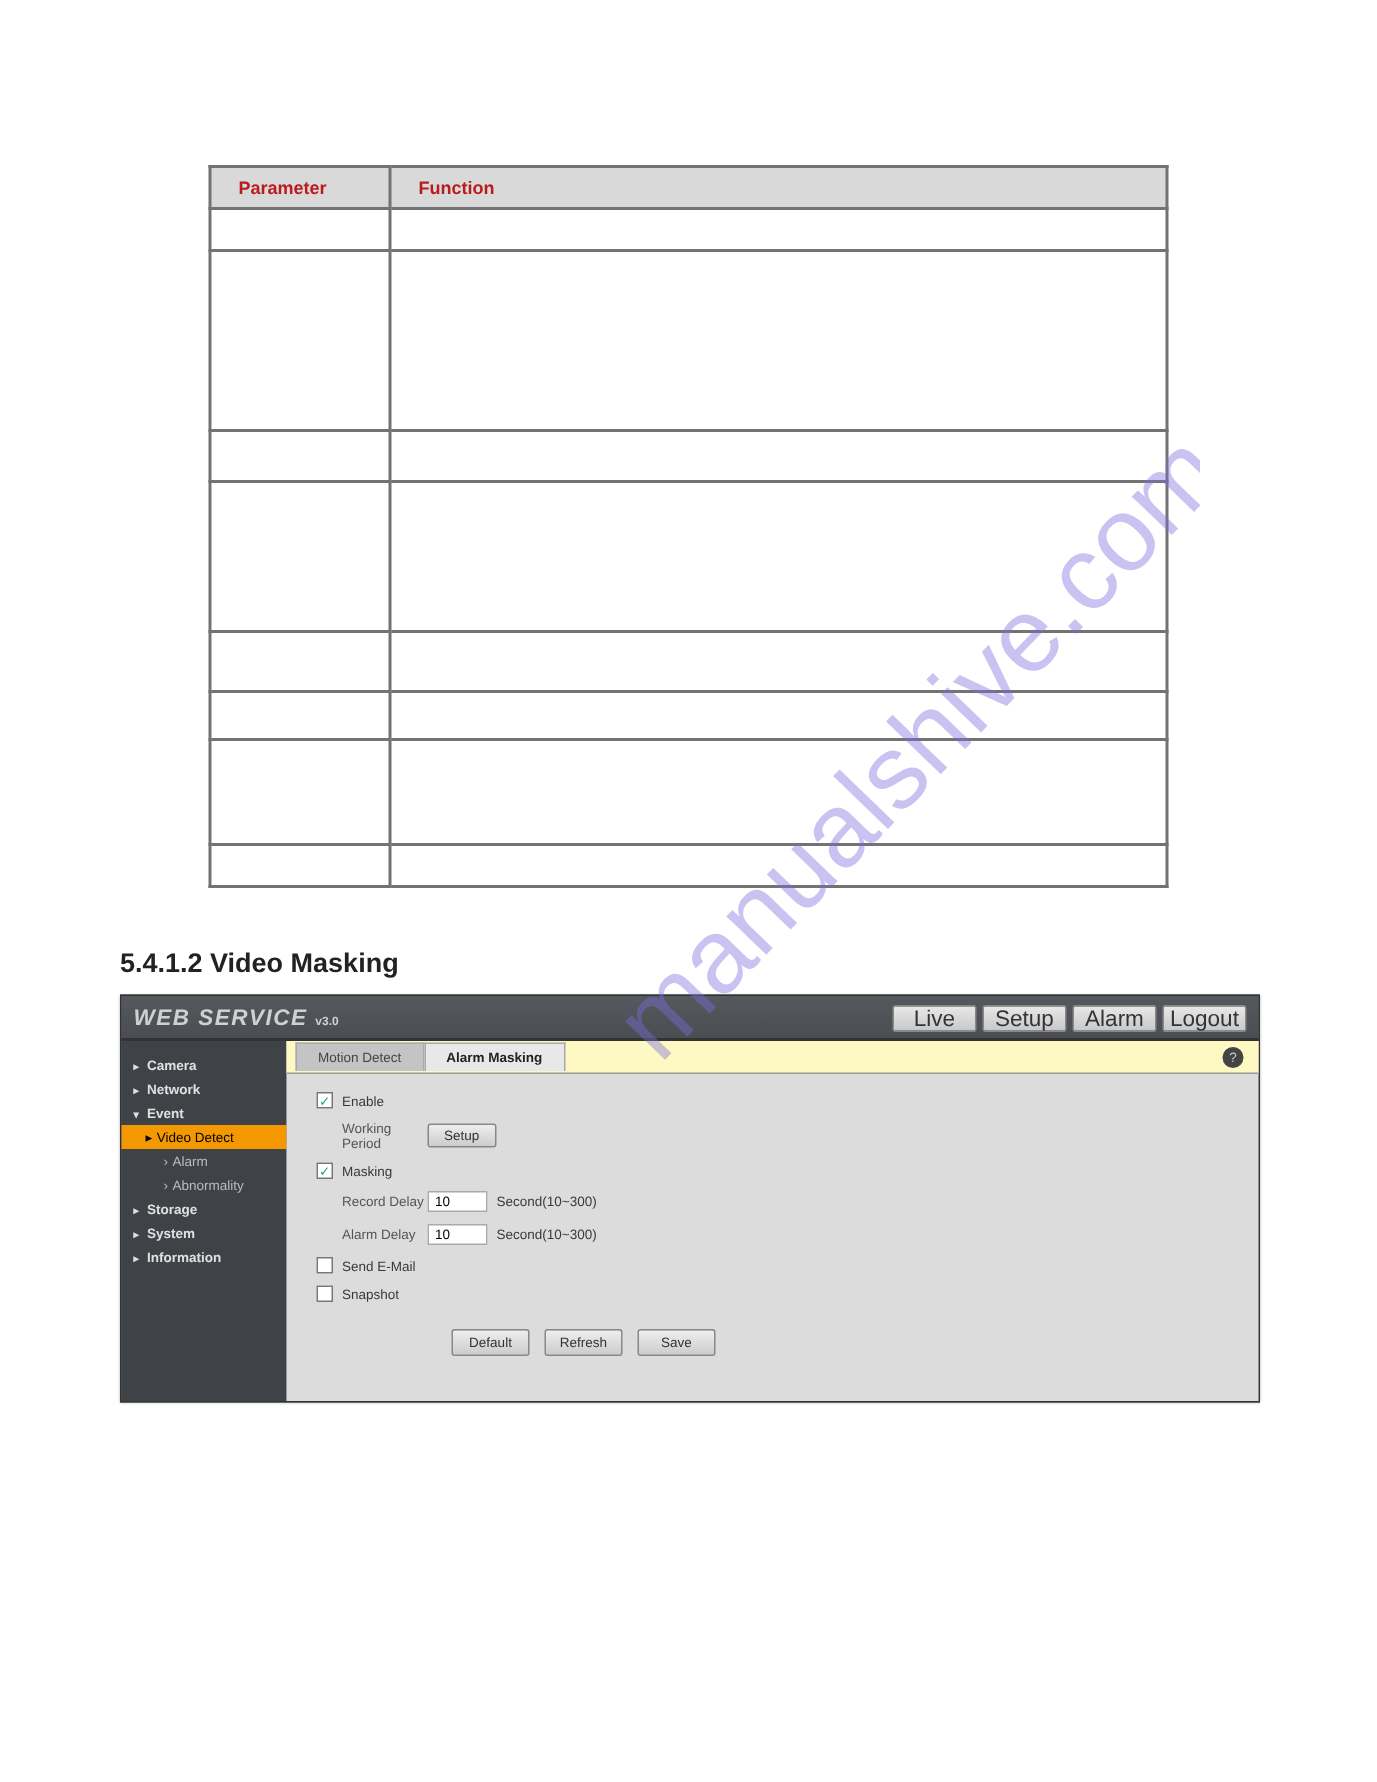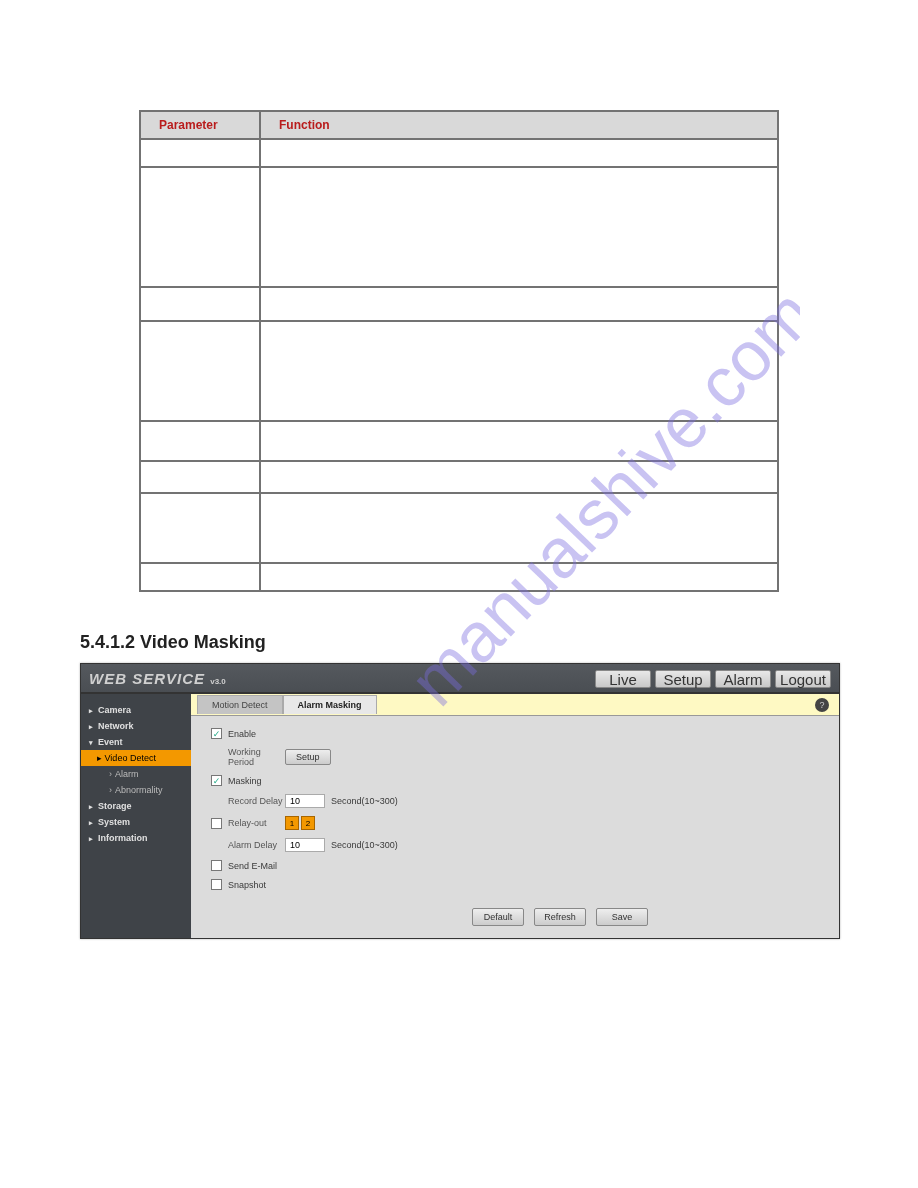--- a/index.html
+++ b/index.html
@@ -256,21 +256,20 @@
       font-size: 9px;
       width: 54px;
       height: 14px;
       padding: 0 2px;
     }
     .ws-footer-btns {
       display: flex;
       gap: 10px;
       margin-top: 18px;
       margin-left: 90px;
-      justify-content: center;
     }
     .figure-caption {
       text-align: center;
       font-size: 11px;
       margin-top: 10px;
       color: #333;
     }
     
     .watermark {
       position: absolute;
@@ -385,26 +384,20 @@
             <span class="ws-cb">✓</span>
             <span>Masking</span>
           </div>
 
           <div class="ws-row">
             <span class="ws-label inset">Record Delay</span>
             <input class="ws-input" value="10" style="">
             <span style="margin-left:6px;">Second(10~300)</span>
           </div>
 
-          <div class="ws-row">
-            <span class="ws-cb"></span>
-            <span class="ws-label" style="width:57px;">Relay-out</span>
-            <span class="ws-small-sq">1</span>
-            <span class="ws-small-sq">2</span>
-          </div>
 
           <div class="ws-row">
             <span class="ws-label inset">Alarm Delay</span>
             <input class="ws-input" value="10" style="">
             <span style="margin-left:6px;">Second(10~300)</span>
           </div>
 
           <div class="ws-row">
             <span class="ws-cb"></span>
             <span>Send E-Mail</span>

